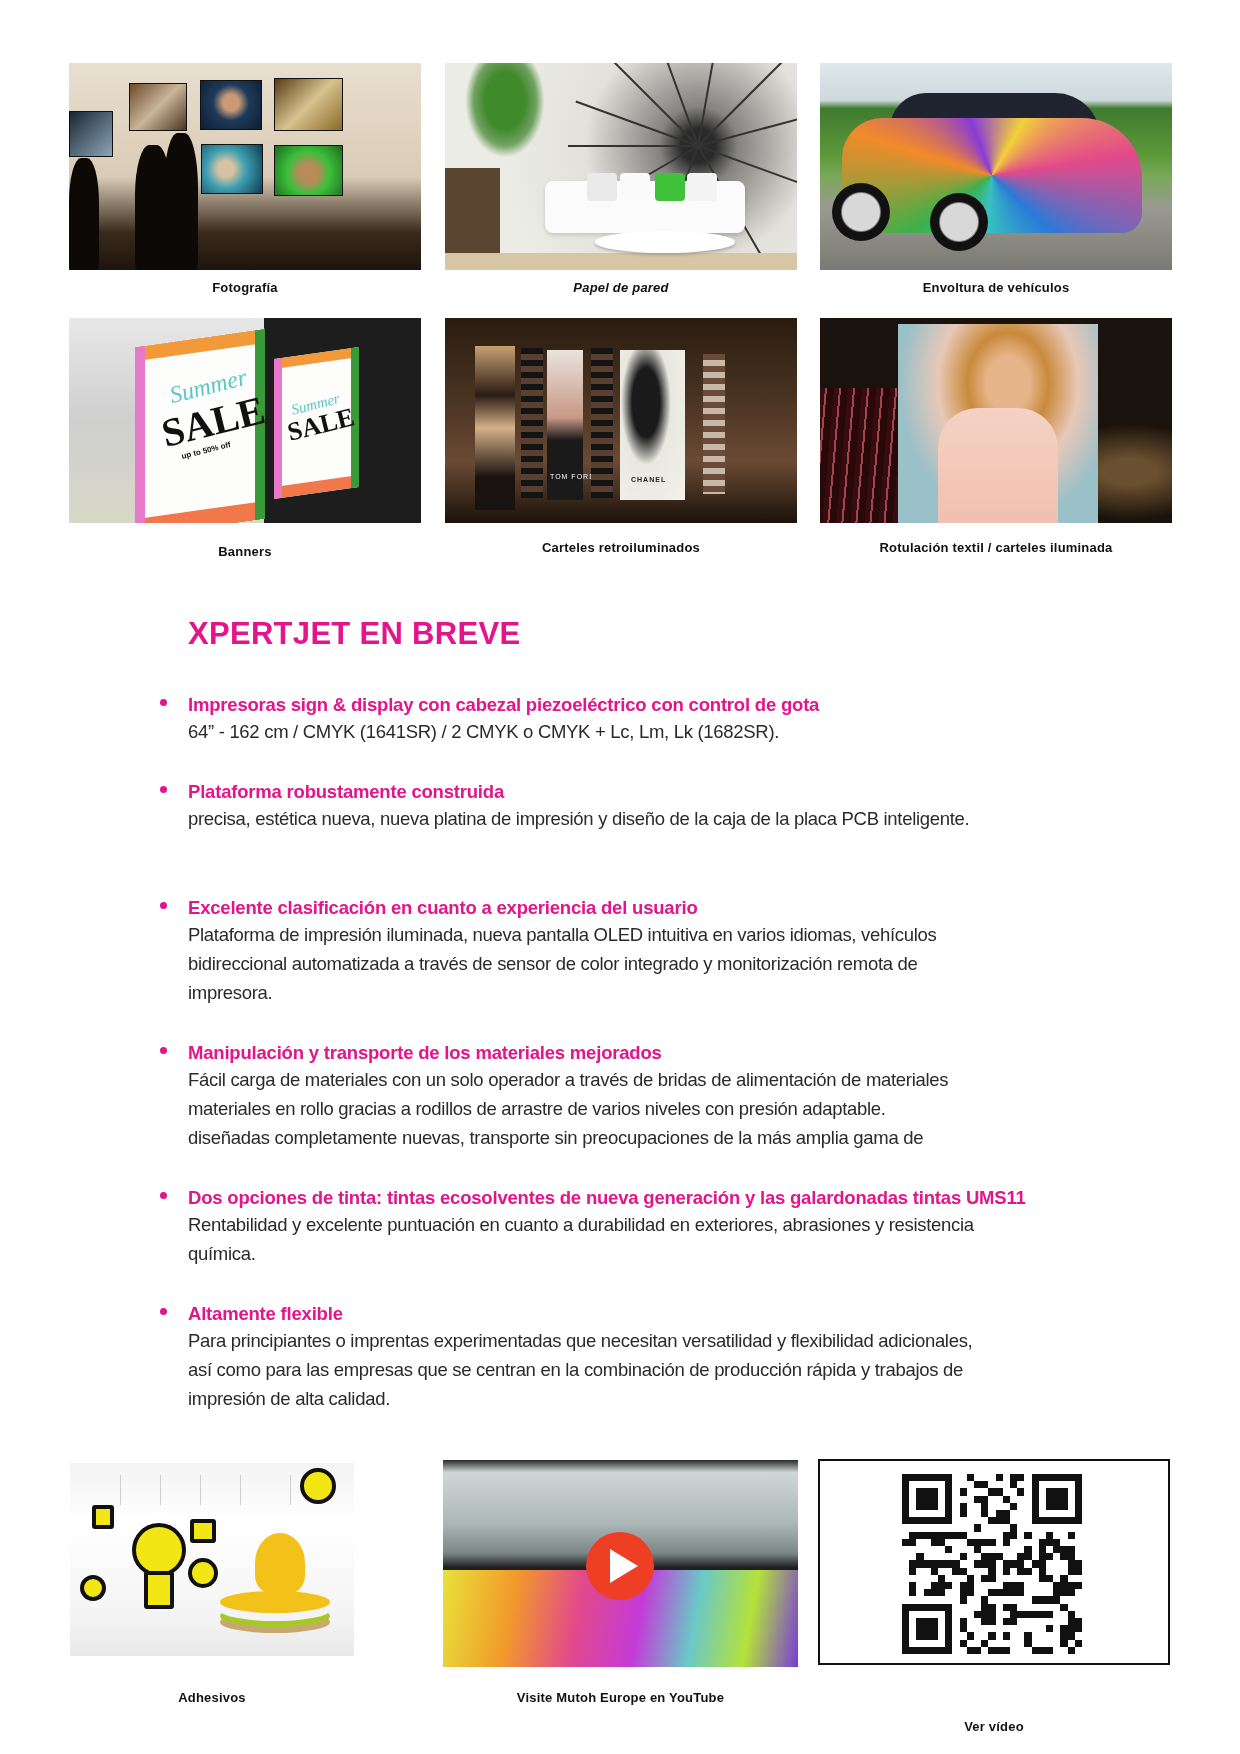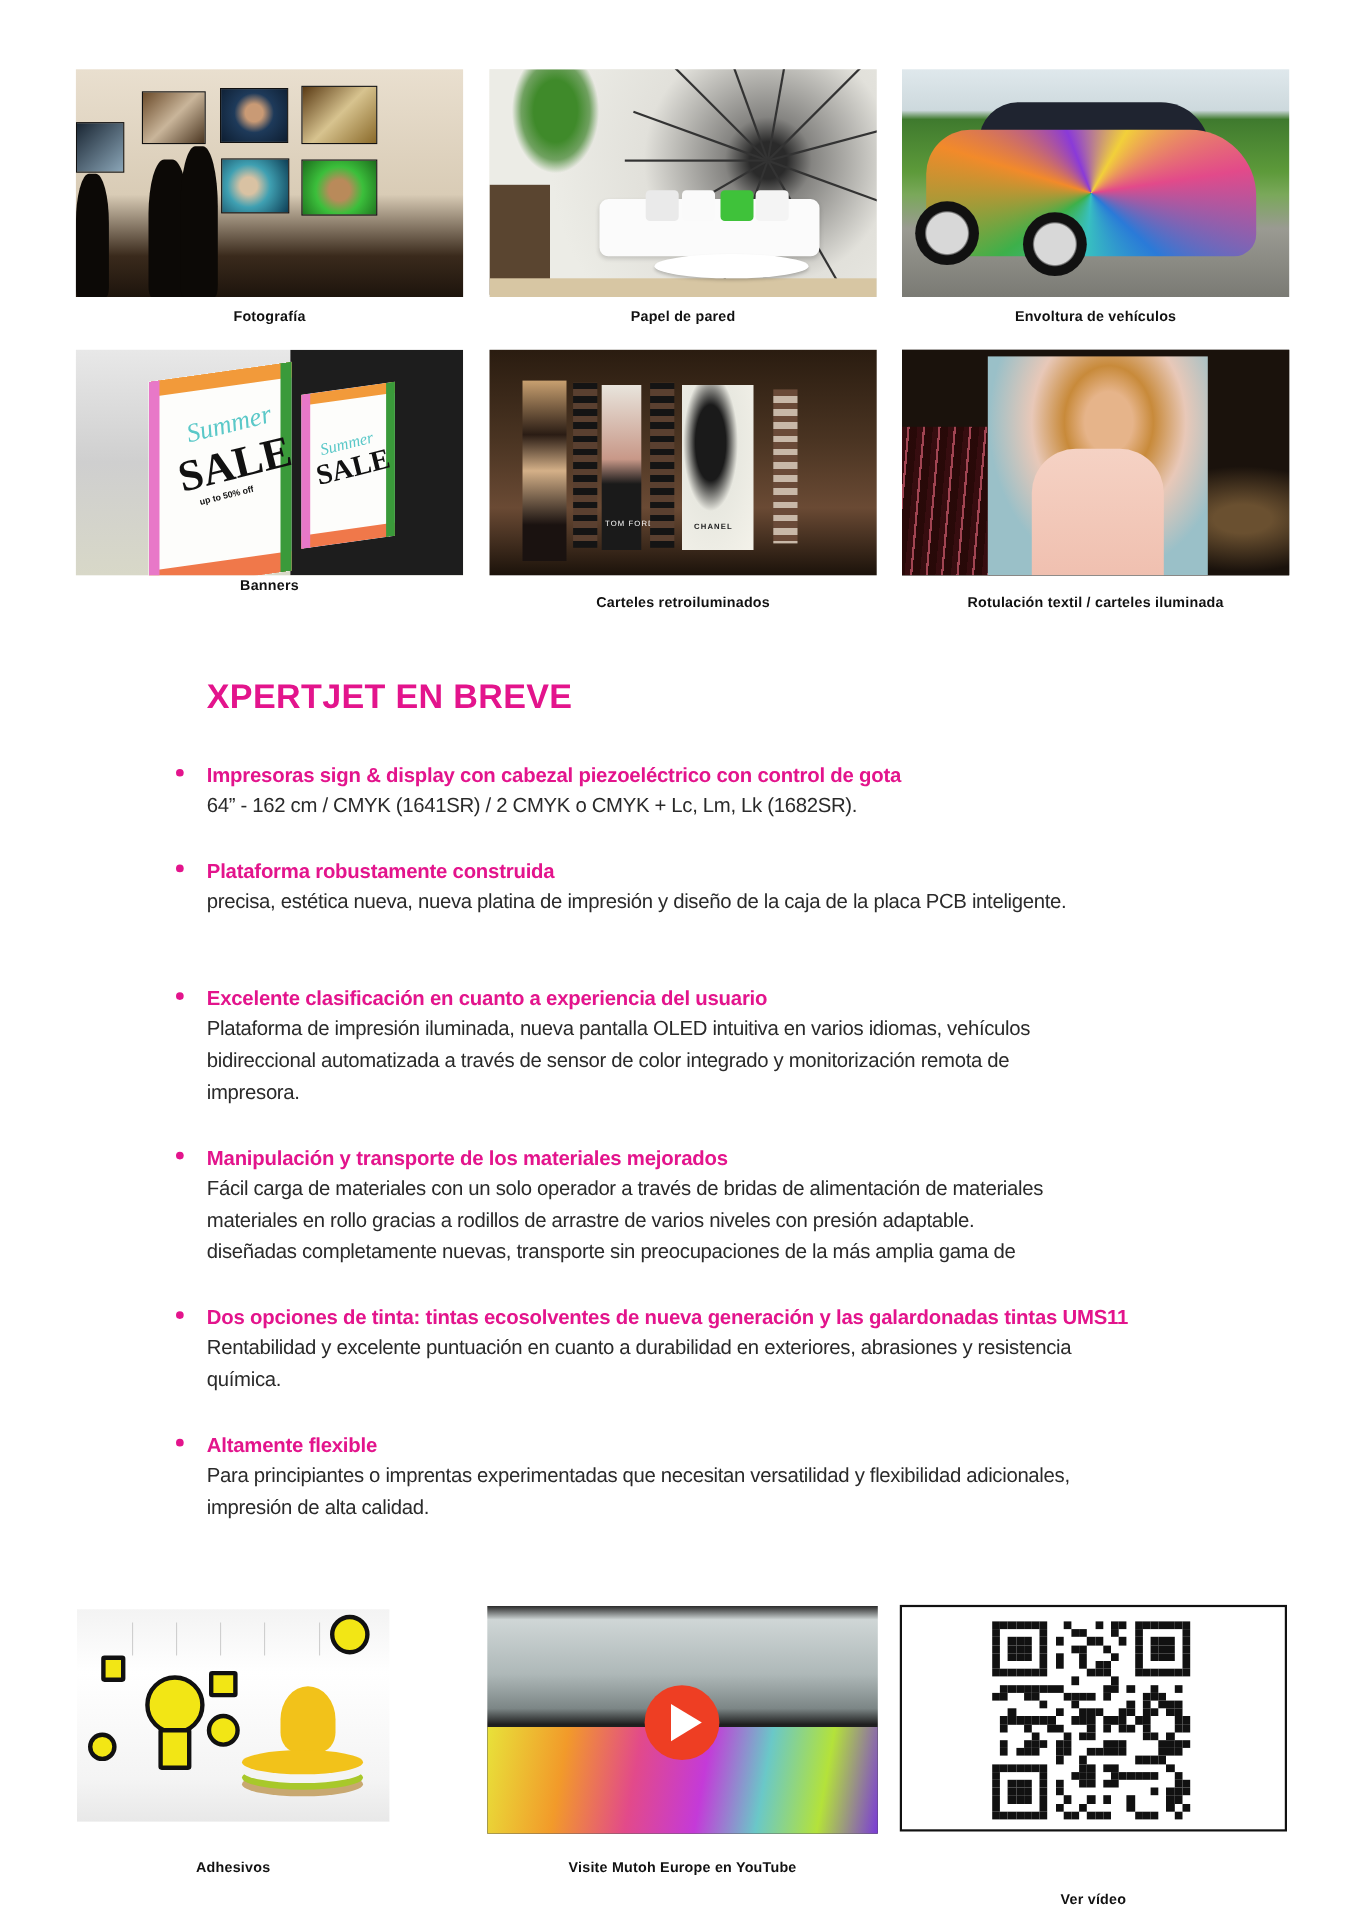--- a/index.html
+++ b/index.html
@@ -124,41 +124,41 @@
   <div class="plant"></div>
   <div class="shelf"></div>
   <div class="floor"></div>
   <div class="sofa"></div>
   <div class="cushion" style="left:142px;background:#eaeaea;"></div>
   <div class="cushion" style="left:175px;background:#fafafa;"></div>
   <div class="cushion" style="left:210px;background:#3fc23a;"></div>
   <div class="cushion" style="left:242px;background:#f4f4f4;"></div>
   <div class="table"></div>
 </div>
-<div class="caption" style="left:445px;top:280px;width:352px;">Papel de pared</div>
+<div class="caption" style="left:445px;top:280px;width:352px;font-style:italic;">Papel de pared</div>
 
 <div class="photo" id="p-auto">
   <div class="roof"></div>
   <div class="body"></div>
   <div class="wheel" style="left:12px;top:120px;"></div>
   <div class="wheel" style="left:110px;top:130px;"></div>
 </div>
 <div class="caption" style="left:820px;top:280px;width:352px;">Envoltura de vehículos</div>
 
 <div class="photo" id="p-banners">
   <div class="dark"></div>
   <div class="ban b1"></div>
   <div class="ban b2"></div>
   <div class="summer" style="left:100px;top:55px;font-size:24px;">Summer</div>
   <div class="sale" style="left:92px;top:80px;font-size:40px;">SALE</div>
   <div class="off" style="left:112px;top:128px;">up to 50% off</div>
   <div class="summer" style="left:222px;top:78px;font-size:15px;">Summer</div>
   <div class="sale" style="left:218px;top:92px;font-size:26px;">SALE</div>
 </div>
-<div class="caption" style="left:69px;top:524px;width:352px;">Banners</div>
+<div class="caption" style="left:69px;top:544px;width:352px;">Banners</div>
 
 <div class="photo" id="p-retro">
   <div class="panel" style="left:30px;top:28px;width:40px;height:164px;background:linear-gradient(180deg,#c8a070 0%,#2a1c14 30%,#d4b088 50%,#1a1210 80%);"></div>
   <div class="rack" style="left:76px;top:30px;height:150px;"></div>
   <div class="panel" style="left:102px;top:32px;width:36px;height:150px;background:linear-gradient(180deg,#e8e4dc 0%,#c89888 45%,#1a1a1a 60%,#1a1a1a 100%);"></div>
   <div class="brand" style="left:105px;top:155px;">TOM FORD</div>
   <div class="rack" style="left:146px;top:30px;height:150px;"></div>
   <div class="panel" style="left:175px;top:32px;width:65px;height:150px;background:radial-gradient(ellipse at 40% 35%,#1a1a1a 0 25%,#e8e8e0 45%,#f4f2ea 100%);"></div>
   <div class="brand dark" style="left:186px;top:158px;">CHANEL</div>
   <div class="rack" style="left:258px;top:36px;height:140px;background:repeating-linear-gradient(180deg,#6a4a38 0 6px,#c8b8a8 6px 12px);"></div>
@@ -217,20 +217,21 @@
     <div>Rentabilidad y excelente puntuación en cuanto a durabilidad en exteriores, abrasiones y resistencia</div>
     <div>química.</div>
   </div>
 </div>
 
 <div class="feature" style="top:1301px;">
   <div class="bullet"></div>
   <div class="ftitle">Altamente flexible</div>
   <div class="fbody">
     <div>Para principiantes o imprentas experimentadas que necesitan versatilidad y flexibilidad adicionales,</div>
+    <div>así como para las empresas que se centran en la combinación de producción rápida y trabajos de</div>
     <div>impresión de alta calidad.</div>
   </div>
 </div>
 
 <div class="photo" id="p-adhes">
   <div class="pane" style="left:50px;"></div>
   <div class="pane" style="left:90px;"></div>
   <div class="pane" style="left:130px;"></div>
   <div class="pane" style="left:170px;"></div>
   <div class="pane" style="left:220px;"></div>

